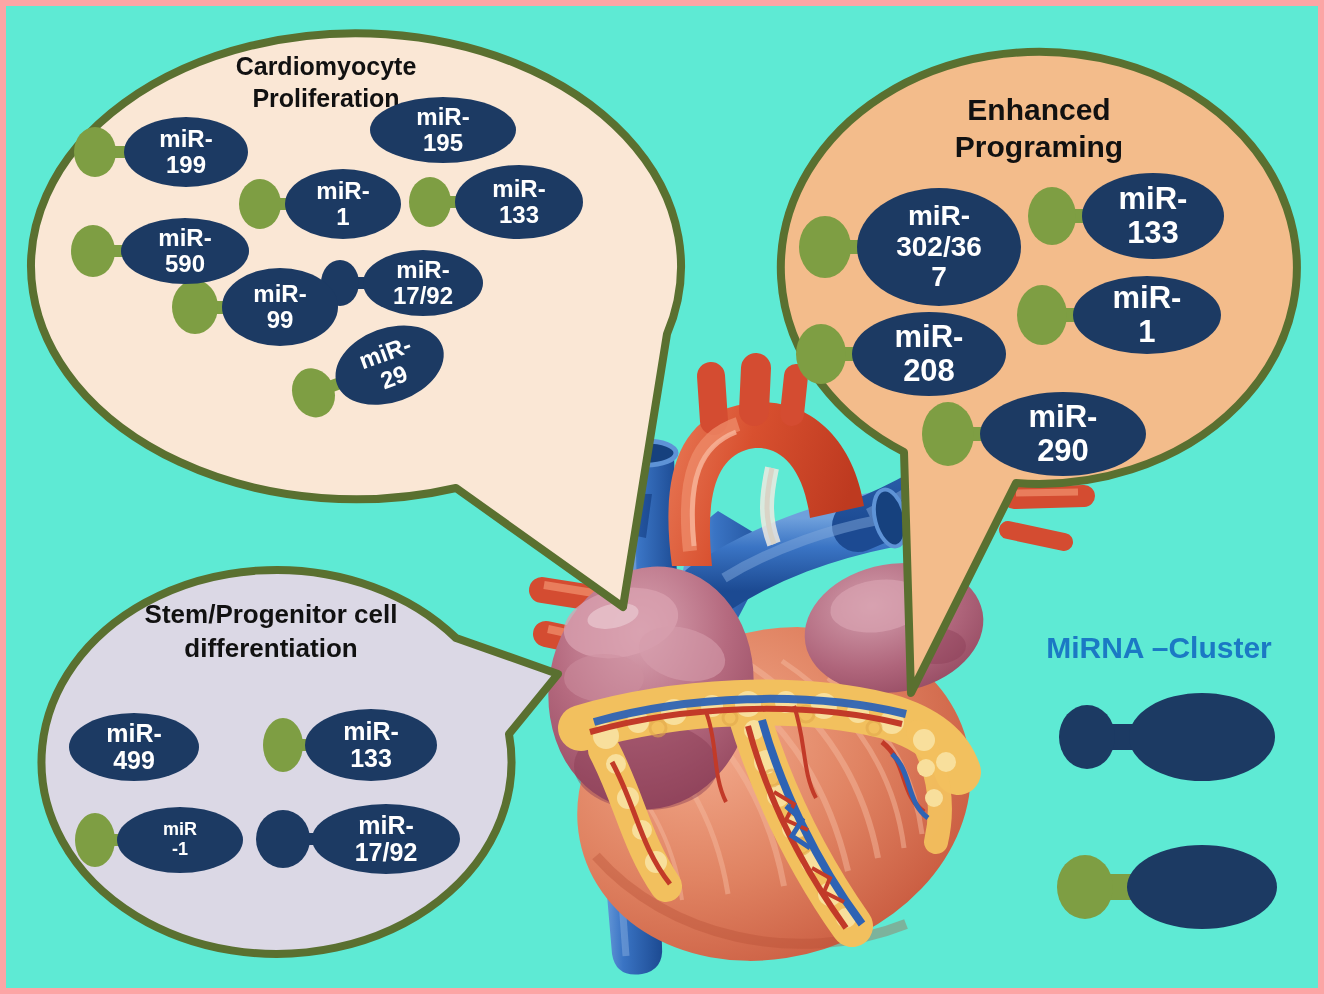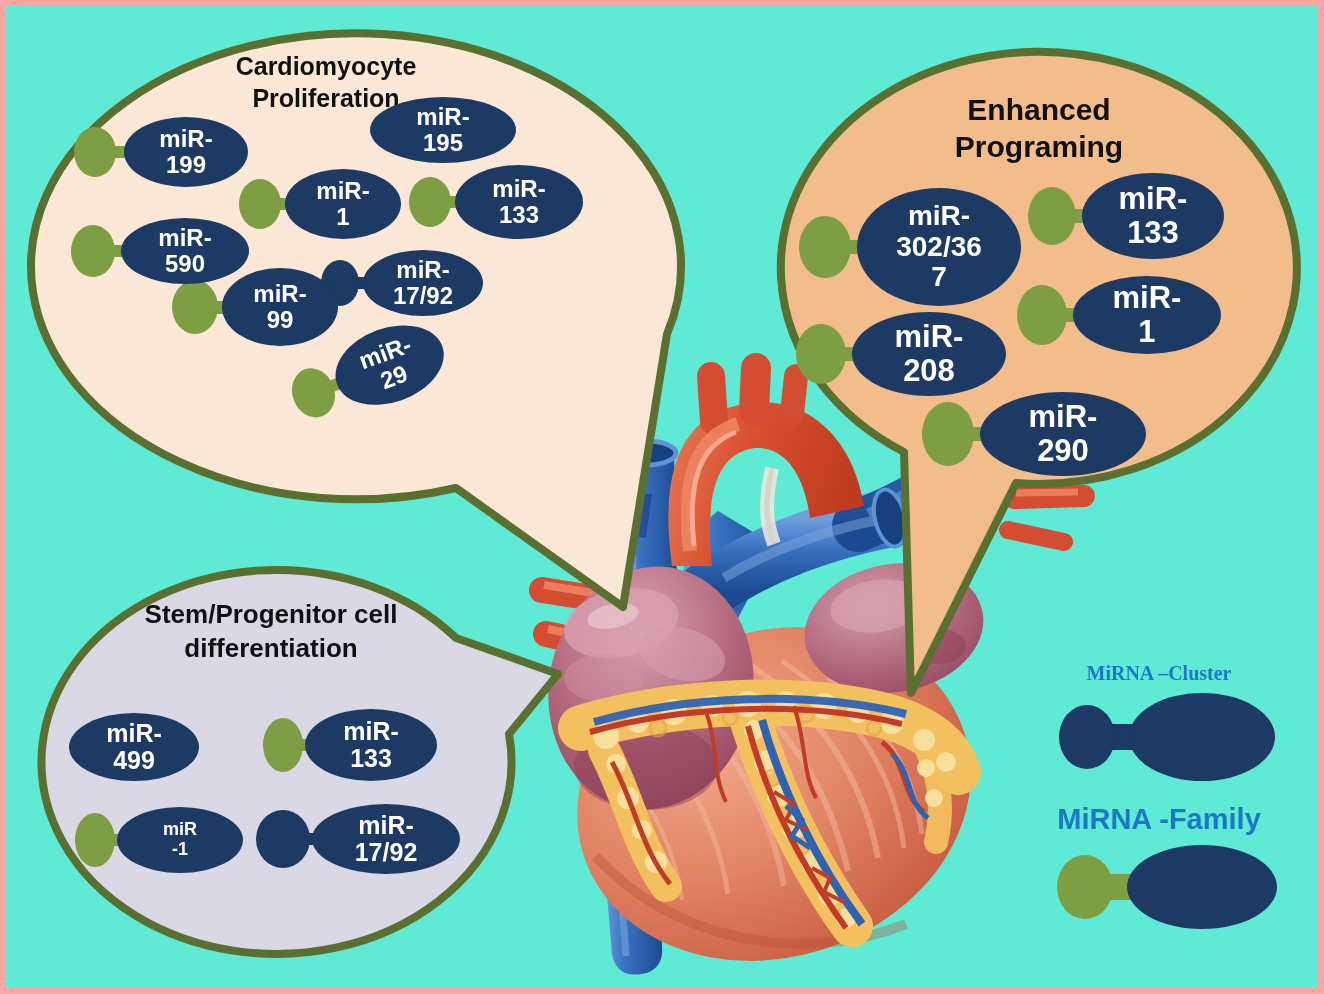--- a/index.html
+++ b/index.html
@@ -309,27 +309,26 @@
     <span class="eb" style="width:126px;height:66px;font-size:18px">miR
 -1</span>
   </div>
   <div class="pill" style="left:250px;top:798px">
     <span class="head n" style="width:54px;height:58px"></span>
     <span class="neck n" style="width:14px;height:12px"></span>
     <span class="eb" style="width:148px;height:70px;font-size:25px">miR-
 17/92</span>
   </div>
 
-  <div class="legend-label" style="left:1008px;top:656px;width:290px;font-size:20px;font-family:Liberation Serif, serif;">MiRNA –Cluster</div>
+  <div class="legend-label" style="left:1008px;top:625px;width:290px;font-size:30px;">MiRNA –Cluster</div>
   <div class="pill" style="left:1053px;top:687px">
     <span class="head n" style="width:56px;height:64px"></span>
     <span class="neck n" style="width:26px;height:26px"></span>
     <span class="eb" style="width:146px;height:88px"></span>
   </div>
 
-  <div class="legend-label" style="left:1008px;top:797px;width:290px;font-size:29px;">MiRNA -Family</div>
   <div class="pill" style="left:1051px;top:839px">
     <span class="head g" style="width:56px;height:64px"></span>
     <span class="neck g" style="width:26px;height:26px"></span>
     <span class="eb" style="width:150px;height:84px"></span>
   </div>
 
 </div>
 
 </body></html>

